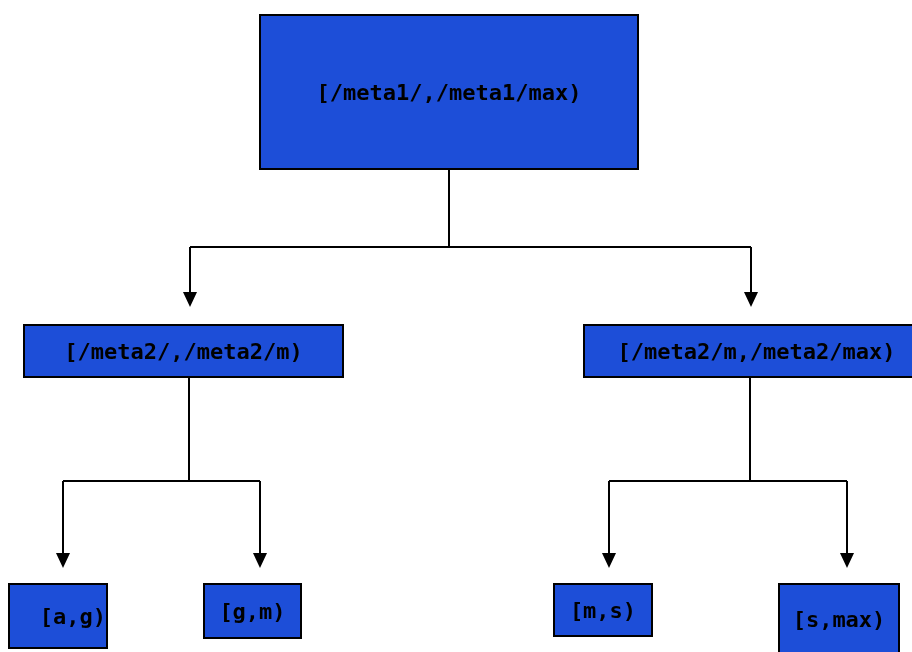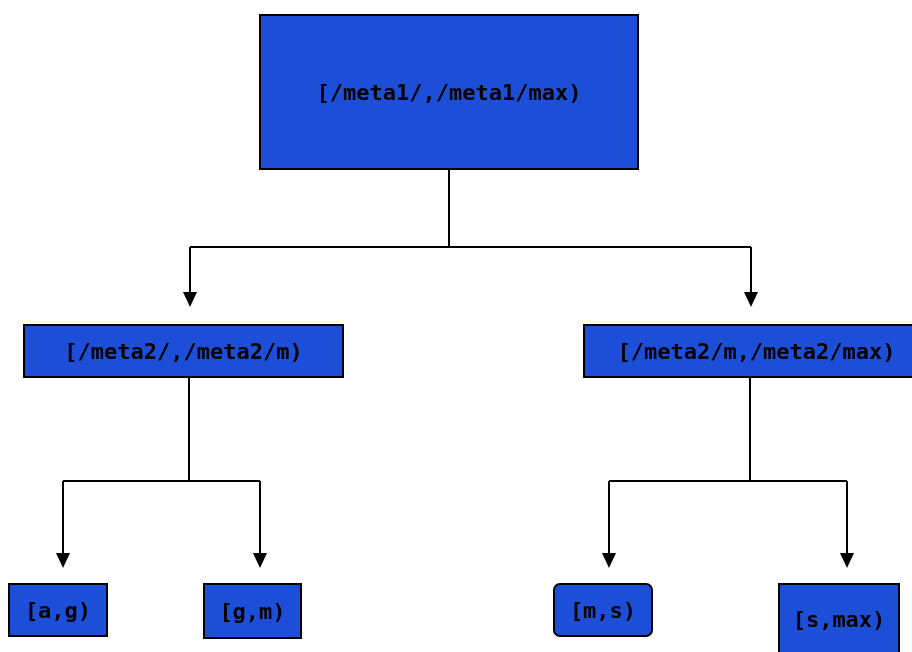--- a/index.html
+++ b/index.html
@@ -34,23 +34,23 @@
     display: flex;
     align-items: center;
     justify-content: center;
     font-size: 22px;
     font-weight: bold;
     white-space: nowrap;
   }
   .node-root  { left: 259px; top: 14px;  width: 380px; height: 156px; }
   .node-l2a   { left: 23px;  top: 324px; width: 321px; height: 54px; }
   .node-l2b   { left: 583px; top: 324px; width: 347px; height: 54px; }
-  .node-leaf1 { left: 8px;   top: 583px; width: 100px; height: 54px; }
+  .node-leaf1 { left: 8px;   top: 583px; width: 100px; height: 66px; justify-content: flex-end; }
   .node-leaf2 { left: 203px; top: 583px; width: 99px;  height: 56px; }
-  .node-leaf3 { left: 553px; top: 583px; width: 100px; height: 54px; border-radius: 7px; }
+  .node-leaf3 { left: 553px; top: 583px; width: 100px; height: 54px; }
   .node-leaf4 { left: 778px; top: 583px; width: 122px; height: 72px; }
 </style>
 </head>
 <body>
 
 <div class="canvas">
 
   <svg class="connectors" viewBox="0 0 912 652" xmlns="http://www.w3.org/2000/svg">
 
     <g>

